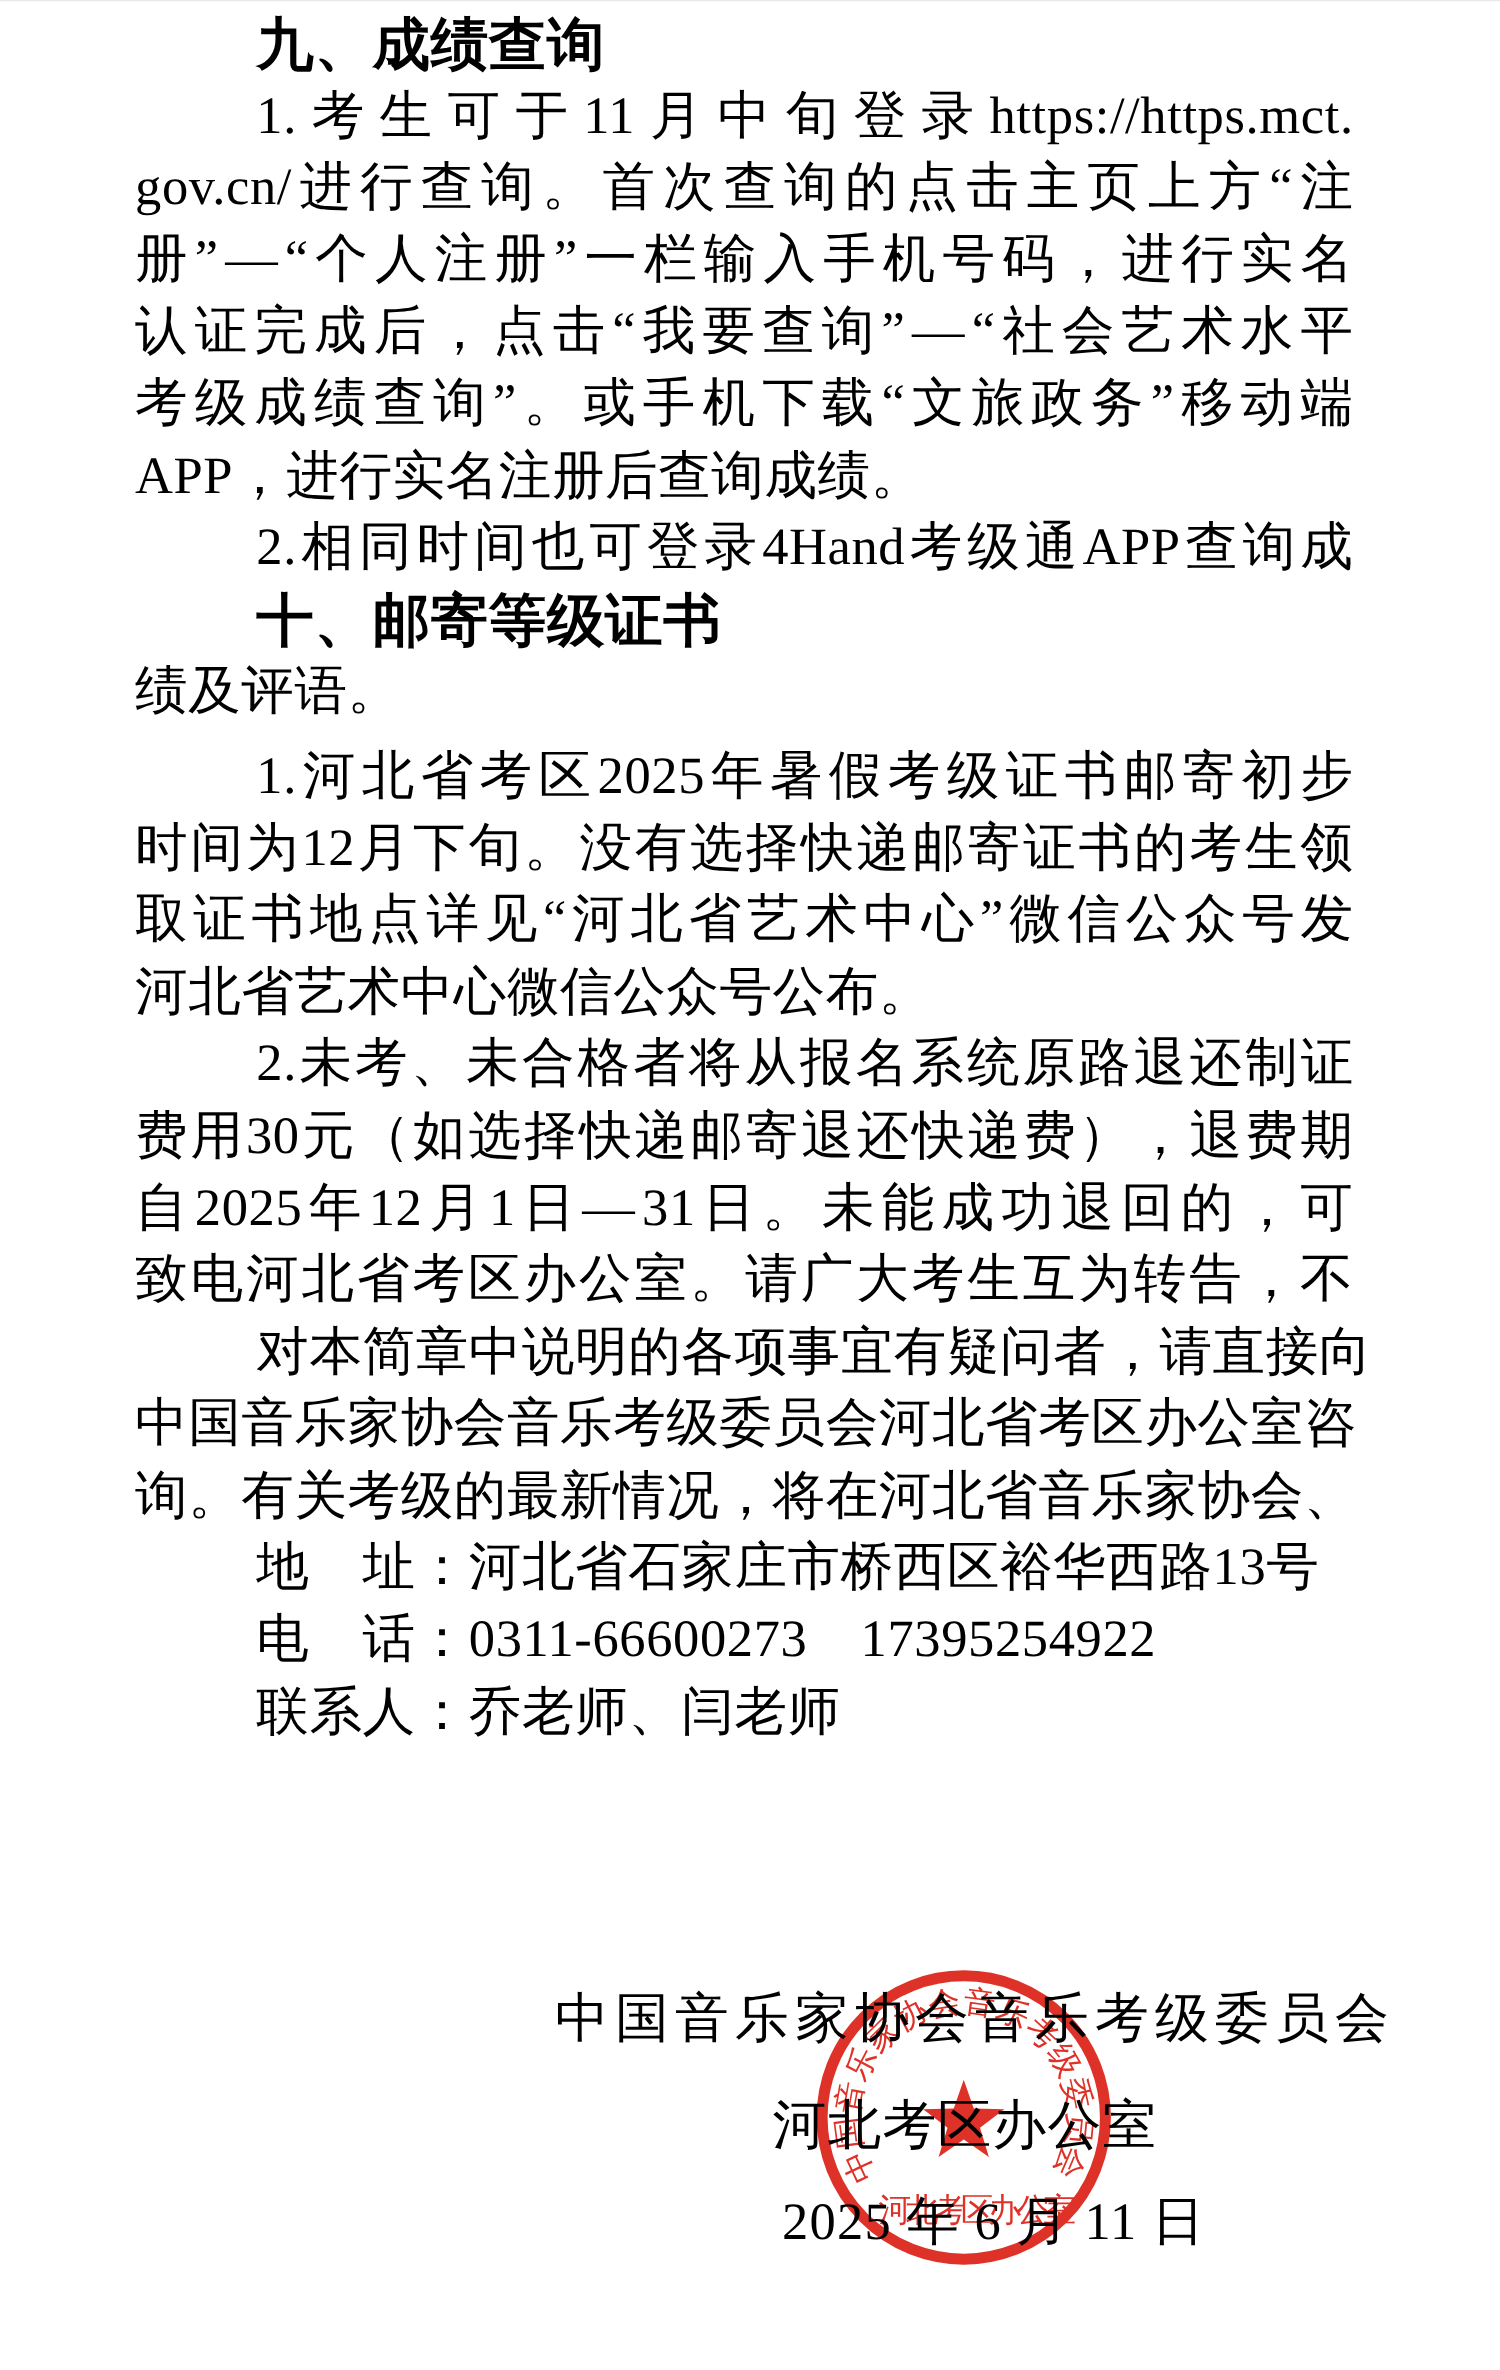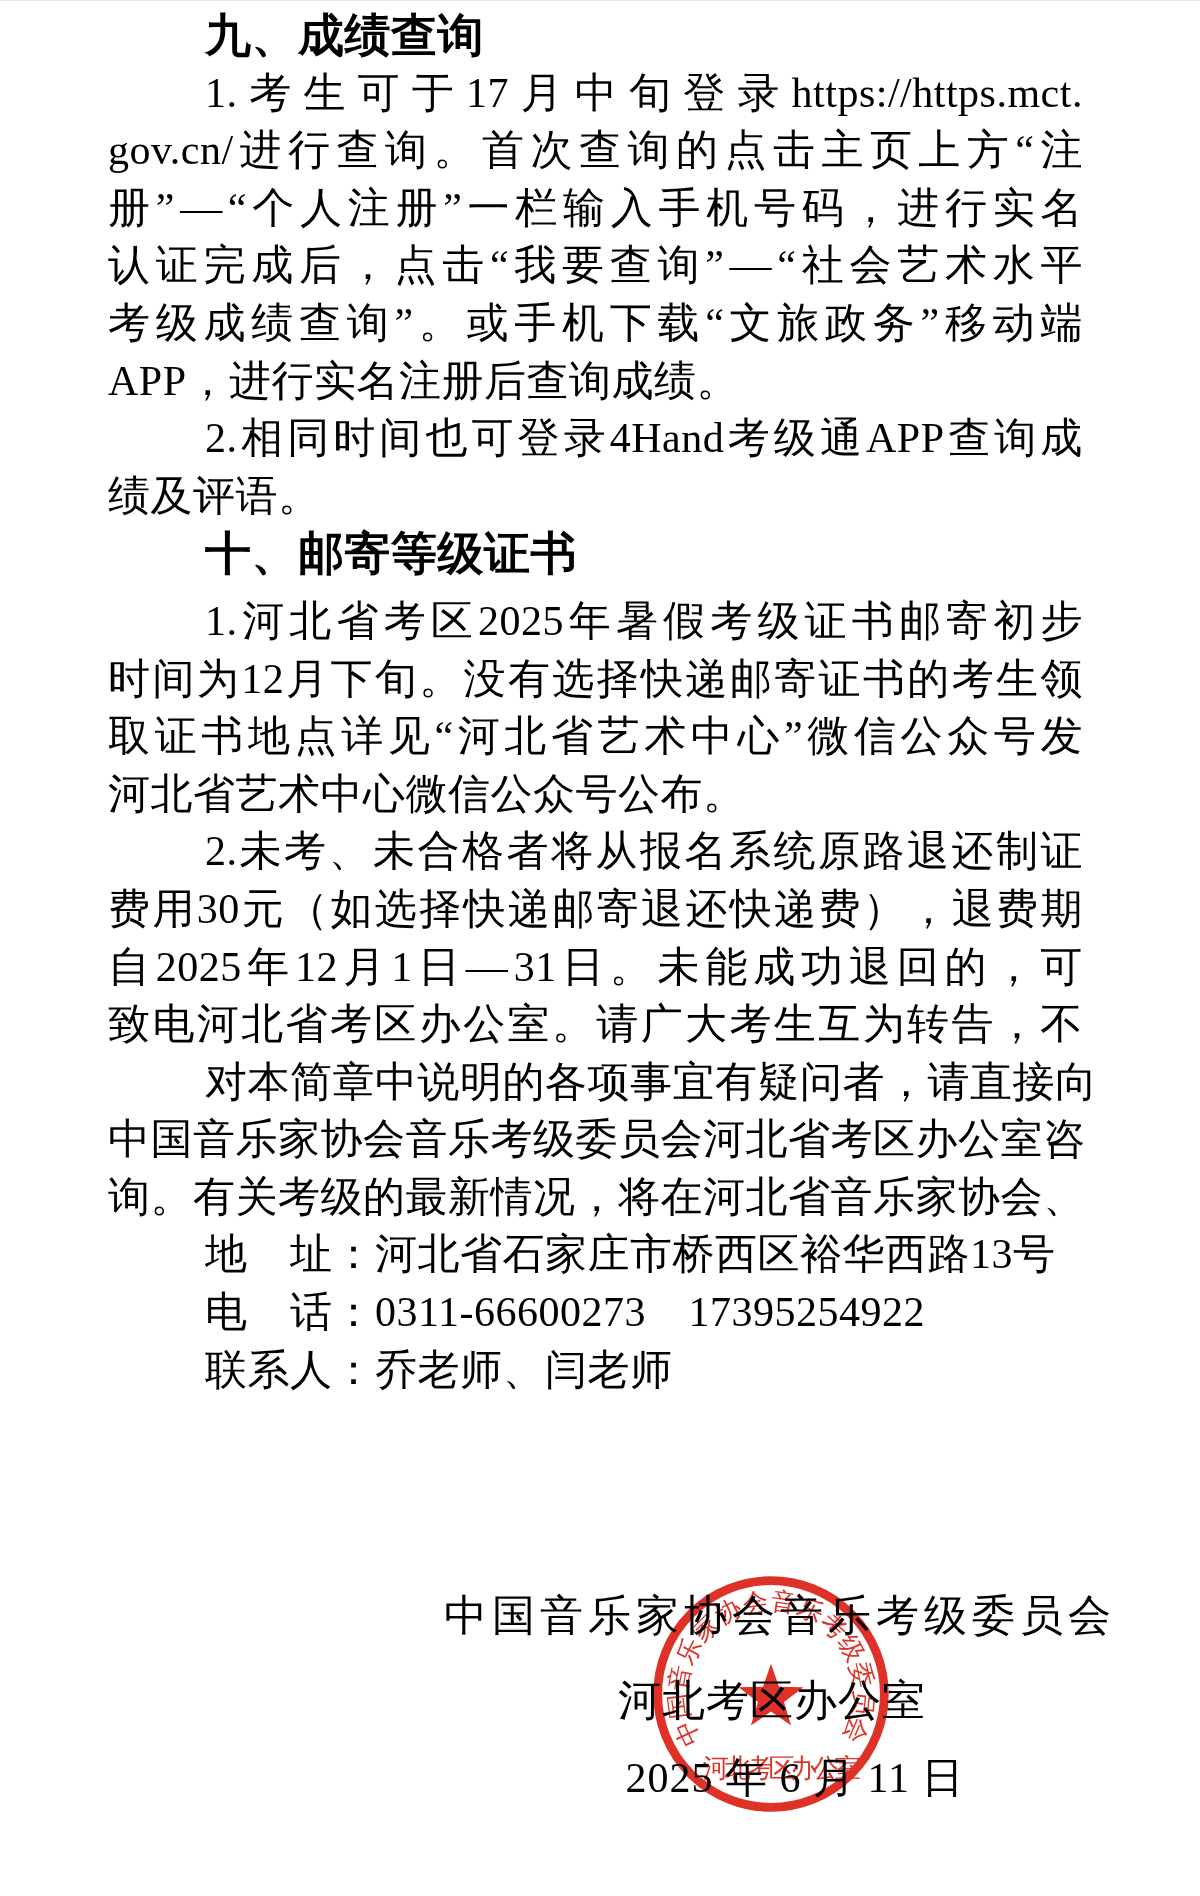--- a/index.html
+++ b/index.html
@@ -69,21 +69,21 @@
 <div class="page" style="background: rgb(255, 255, 255); color: rgb(0, 0, 0);">
 
   <div class="text-block">
       <div class="doc-line heading indent">九、成绩查询</div>
       <div class="doc-line indent justify">
         <span>1.</span>
         <span>考</span>
         <span>生</span>
         <span>可</span>
         <span>于</span>
-        <span>17</span>
+        <span>11</span>
         <span>月</span>
         <span>中</span>
         <span>旬</span>
         <span>登</span>
         <span>录</span>
         <span>https://https.mct.</span>
       </div>
       <div class="doc-line justify">
         <span>gov.cn/</span>
         <span>进</span>
@@ -190,22 +190,22 @@
         <span>录</span>
         <span>4Hand</span>
         <span>考</span>
         <span>级</span>
         <span>通</span>
         <span>APP</span>
         <span>查</span>
         <span>询</span>
         <span>成</span>
       </div>
+      <div class="doc-line heading indent">十、邮寄等级证书</div>
       <div class="doc-line">绩及评语。</div>
-      <div class="doc-line heading indent">十、邮寄等级证书</div>
       <div class="doc-line indent justify">
         <span>1.</span>
         <span>河</span>
         <span>北</span>
         <span>省</span>
         <span>考</span>
         <span>区</span>
         <span>2025</span>
         <span>年</span>
         <span>暑</span>

